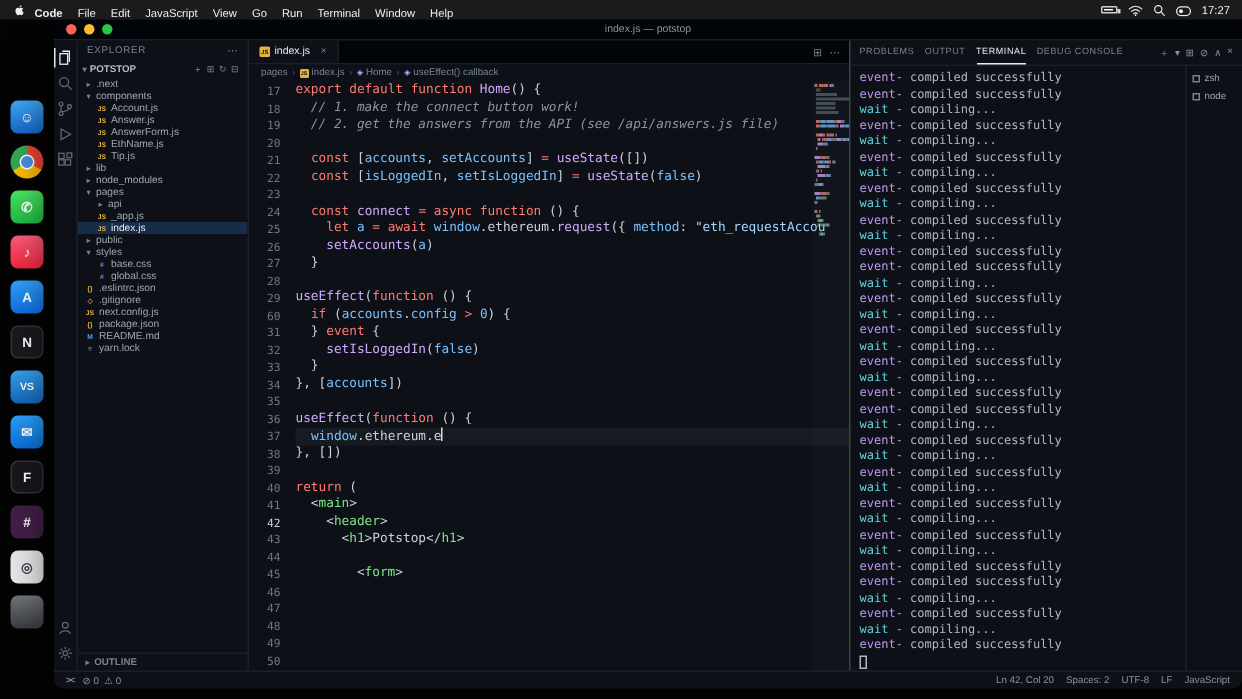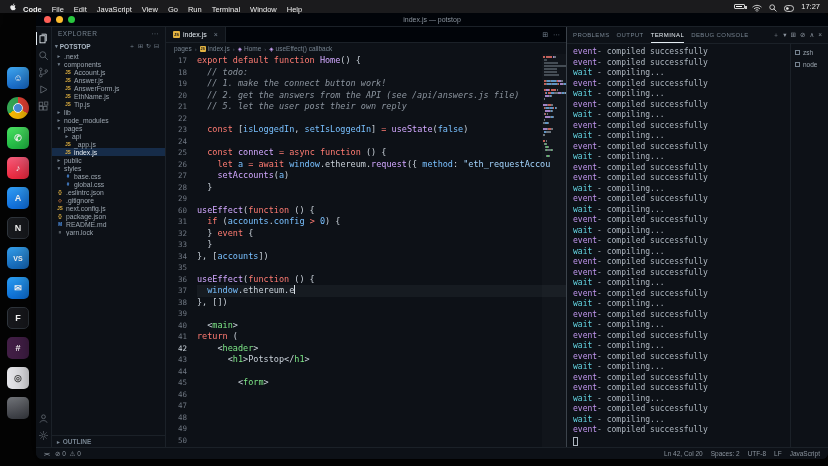--- a/index.html
+++ b/index.html
@@ -421,44 +421,44 @@
               <div class="gnum">44</div>
               <div class="gnum">45</div>
               <div class="gnum">46</div>
               <div class="gnum">47</div>
               <div class="gnum">48</div>
               <div class="gnum">49</div>
               <div class="gnum">50</div>
             </div>
           <div class="codelines">
               <div class="cline"><span class="tok-k">export</span><span class="tok-d"> </span><span class="tok-k">default</span><span class="tok-d"> </span><span class="tok-k">function</span><span class="tok-d"> </span><span class="tok-f">Home</span><span class="tok-d">() {</span></div>
-              <div class="cline"><span class="tok-c">  // todo:</span></div>
               <div class="cline"><span class="tok-c">  // 1. make the connect button work!</span></div>
               <div class="cline"><span class="tok-c">  // 2. get the answers from the API (see /api/answers.js file)</span></div>
-              <div class="cline"><span class="tok-c">  // 5. let the user post their own reply</span></div>
               <div class="cline"></div>
+              <div class="cline"><span class="tok-d">  </span><span class="tok-k">const</span><span class="tok-d"> [</span><span class="tok-v">accounts</span><span class="tok-d">, </span><span class="tok-v">setAccounts</span><span class="tok-d">] </span><span class="tok-k">=</span><span class="tok-d"> </span><span class="tok-f">useState</span><span class="tok-d">([])</span></div>
               <div class="cline"><span class="tok-d">  </span><span class="tok-k">const</span><span class="tok-d"> [</span><span class="tok-v">isLoggedIn</span><span class="tok-d">, </span><span class="tok-v">setIsLoggedIn</span><span class="tok-d">] </span><span class="tok-k">=</span><span class="tok-d"> </span><span class="tok-f">useState</span><span class="tok-d">(</span><span class="tok-v">false</span><span class="tok-d">)</span></div>
               <div class="cline"></div>
               <div class="cline"><span class="tok-d">  </span><span class="tok-k">const</span><span class="tok-d"> </span><span class="tok-f">connect</span><span class="tok-d"> </span><span class="tok-k">=</span><span class="tok-d"> </span><span class="tok-k">async</span><span class="tok-d"> </span><span class="tok-k">function</span><span class="tok-d"> () {</span></div>
               <div class="cline"><span class="tok-d">    </span><span class="tok-k">let</span><span class="tok-d"> </span><span class="tok-v">a</span><span class="tok-d"> </span><span class="tok-k">=</span><span class="tok-d"> </span><span class="tok-k">await</span><span class="tok-d"> </span><span class="tok-v">window</span><span class="tok-d">.ethereum.</span><span class="tok-f">request</span><span class="tok-d">({ </span><span class="tok-v">method</span><span class="tok-d">: </span><span class="tok-s">"eth_requestAccou</span></div>
               <div class="cline"><span class="tok-d">    </span><span class="tok-f">setAccounts</span><span class="tok-d">(</span><span class="tok-v">a</span><span class="tok-d">)</span></div>
               <div class="cline"><span class="tok-d">  }</span></div>
               <div class="cline"></div>
               <div class="cline"><span class="tok-f">useEffect</span><span class="tok-d">(</span><span class="tok-k">function</span><span class="tok-d"> () {</span></div>
               <div class="cline"><span class="tok-d">  </span><span class="tok-k">if</span><span class="tok-d"> (</span><span class="tok-v">accounts</span><span class="tok-d">.</span><span class="tok-v">config</span><span class="tok-d"> </span><span class="tok-k">&gt;</span><span class="tok-d"> </span><span class="tok-v">0</span><span class="tok-d">) {</span></div>
               <div class="cline"><span class="tok-d">  } </span><span class="tok-k">event</span><span class="tok-d"> {</span></div>
+              <div class="cline"><span class="tok-d">    </span><span class="tok-f">setIsLoggedIn</span><span class="tok-d">(</span><span class="tok-v">false</span><span class="tok-d">)</span></div>
               <div class="cline"><span class="tok-d">  }</span></div>
               <div class="cline"><span class="tok-d">}, [</span><span class="tok-v">accounts</span><span class="tok-d">])</span></div>
               <div class="cline"></div>
               <div class="cline"><span class="tok-f">useEffect</span><span class="tok-d">(</span><span class="tok-k">function</span><span class="tok-d"> () {</span></div>
               <div class="cline cur"><span class="tok-d">  </span><span class="tok-v">window</span><span class="tok-d">.ethereum.e</span><span class="caret"></span></div>
               <div class="cline"><span class="tok-d">}, [])</span></div>
               <div class="cline"></div>
+              <div class="cline"><span class="tok-k">return</span><span class="tok-d"> (</span></div>
               <div class="cline"><span class="tok-d">  &lt;</span><span class="tok-t">main</span><span class="tok-d">&gt;</span></div>
-              <div class="cline"><span class="tok-k">return</span><span class="tok-d"> (</span></div>
               <div class="cline"><span class="tok-d">    &lt;</span><span class="tok-t">header</span><span class="tok-d">&gt;</span></div>
               <div class="cline"><span class="tok-d">      &lt;</span><span class="tok-t">h1</span><span class="tok-d">&gt;Potstop&lt;/</span><span class="tok-t">h1</span><span class="tok-d">&gt;</span></div>
               <div class="cline"></div>
               <div class="cline"><span class="tok-d">        &lt;</span><span class="tok-t">form</span><span class="tok-d">&gt;</span></div>
             </div>
           <div class="minimap">
               <div class="mrow"><i style="width: 2.4px; background: rgb(255, 123, 114); opacity: 0.75;"></i><i style="width: 0.4px;"></i><i style="width: 2.8px; background: rgb(255, 123, 114); opacity: 0.75;"></i><i style="width: 0.4px;"></i><i style="width: 3.2px; background: rgb(255, 123, 114); opacity: 0.75;"></i><i style="width: 0.4px;"></i><i style="width: 1.6px; background: rgb(210, 168, 255); opacity: 0.75;"></i><i style="width: 1.6px; background: rgb(139, 148, 158); opacity: 0.75;"></i></div>
               <div class="mrow"><i style="width: 0.8px;"></i><i style="width: 3.2px; background: rgb(87, 96, 106); opacity: 0.75;"></i></div>
               <div class="mrow"><i style="width: 0.8px;"></i><i style="width: 14px; background: rgb(87, 96, 106); opacity: 0.75;"></i></div>
               <div class="mrow"><i style="width: 0.8px;"></i><i style="width: 24.4px; background: rgb(87, 96, 106); opacity: 0.75;"></i></div>

